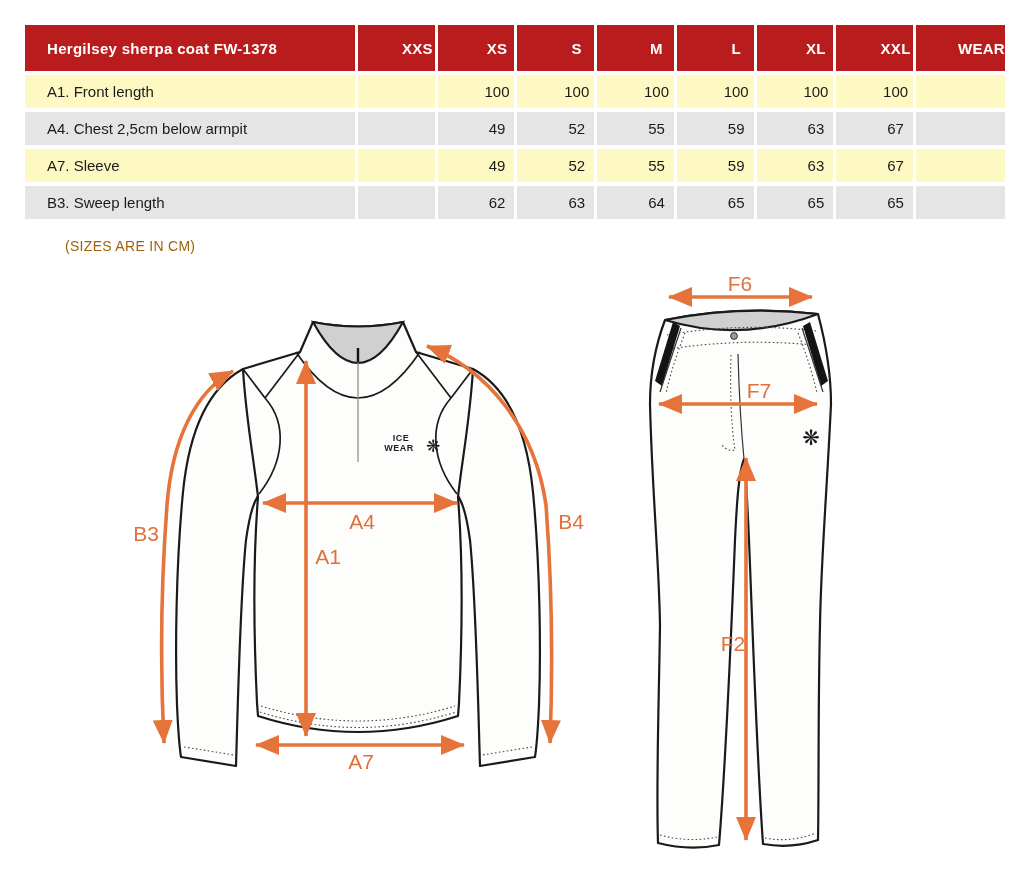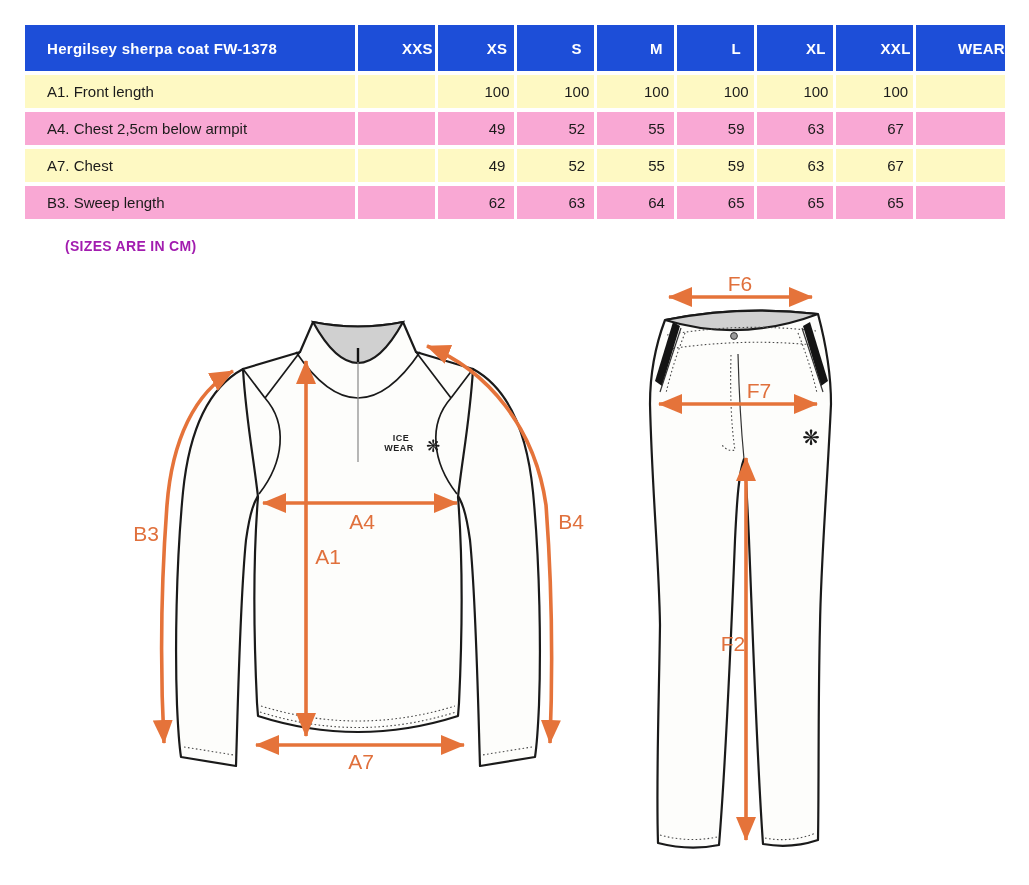--- a/index.html
+++ b/index.html
@@ -5,28 +5,28 @@
   html,body{margin:0;padding:0;background:#ffffff;}
   .page{position:relative;width:1029px;height:885px;background:#ffffff;overflow:hidden;
         font-family:"Liberation Sans",sans-serif;}
   
   .tbl{position:absolute;left:25px;top:25px;width:980px;display:grid;
        grid-template-columns:330px repeat(8,1fr);
        grid-template-rows:46px repeat(4,33px);
        column-gap:3px;row-gap:4px;}
   .c{display:flex;align-items:center;justify-content:center;
      font-size:15px;color:#1b1b1b;white-space:nowrap;padding-left:42px;}
-  .h{background:#1d4ed8;color:#ffffff;font-weight:700;letter-spacing:.3px;}
+  .h{background:#b91c1c;color:#ffffff;font-weight:700;letter-spacing:.3px;}
   .t{justify-content:flex-start;padding-left:22px;}
   .l{justify-content:flex-start;padding-left:22px;}
   .d{background:#fef9c3;}
-  .e{background:#f9a8d4;}
+  .e{background:#e5e5e5;}
   
-  .note{position:absolute;left:65px;top:238px;font-size:14px;font-weight:700;
-        letter-spacing:.3px;color:#a21caf;}
+  .note{position:absolute;left:65px;top:238px;font-size:14px;font-weight:400;
+        letter-spacing:.3px;color:#a16207;}
   
   .diagram{position:absolute;left:0;top:0;width:1029px;height:885px;}
   .outline{fill:#FDFDFB;stroke:#1A1A1A;stroke-width:2.2;stroke-linejoin:round;}
   .seam{fill:none;stroke:#1A1A1A;stroke-width:1.7;}
   .stitch{fill:none;stroke:#4a4a4a;stroke-width:1.1;stroke-dasharray:1.6 2.4;}
   .thin{fill:none;stroke:#333333;stroke-width:1.2;}
   .grayfill{fill:#D0D0D0;stroke:#1A1A1A;stroke-width:2.2;}
   .arrow{fill:none;stroke:#E5733A;stroke-width:3.6;}
   .lbl{fill:#E0703C;font-family:"Liberation Sans",sans-serif;font-size:21px;font-weight:500;}
   .logo{fill:#222222;font-family:"Liberation Sans",sans-serif;font-weight:700;}
@@ -61,21 +61,21 @@
     <div class="c l e">A4. Chest 2,5cm below armpit</div>
     <div class="c v e"></div>
     <div class="c v e">49</div>
     <div class="c v e">52</div>
     <div class="c v e">55</div>
     <div class="c v e">59</div>
     <div class="c v e">63</div>
     <div class="c v e">67</div>
     <div class="c v e"></div>
 
-    <div class="c l d">A7. Chest</div>
+    <div class="c l d">A7. Sleeve</div>
     <div class="c v d"></div>
     <div class="c v d">49</div>
     <div class="c v d">52</div>
     <div class="c v d">55</div>
     <div class="c v d">59</div>
     <div class="c v d">63</div>
     <div class="c v d">67</div>
     <div class="c v d"></div>
 
     <div class="c l e">B3. Sweep length</div>

